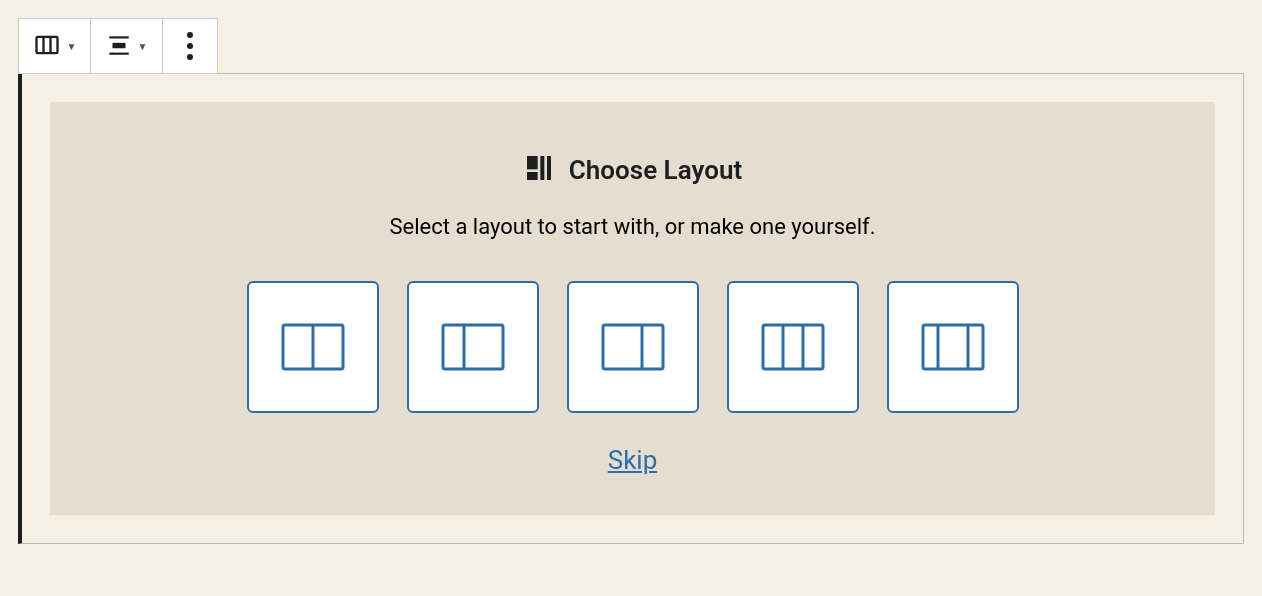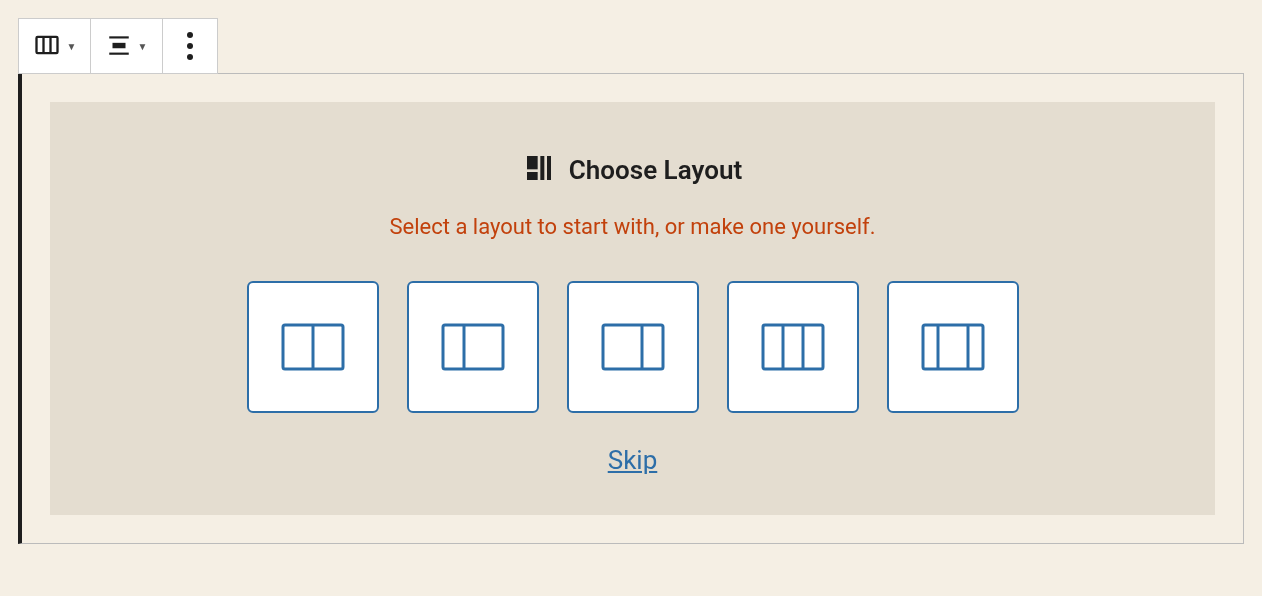--- a/index.html
+++ b/index.html
@@ -64,21 +64,21 @@
       gap: 14px;
       margin-bottom: 26px;
     }
     .placeholder-title {
       font-size: 26px;
       font-weight: 600;
       color: #1e1e1e;
     }
     .placeholder-desc {
       font-size: 22px;
-      color: #c2410c;
+      color: #000000;
       margin-bottom: 42px;
     }
     .layout-options {
       display: flex;
       gap: 28px;
       margin-bottom: 32px;
     }
     .layout-option {
       width: 132px;
       height: 132px;

